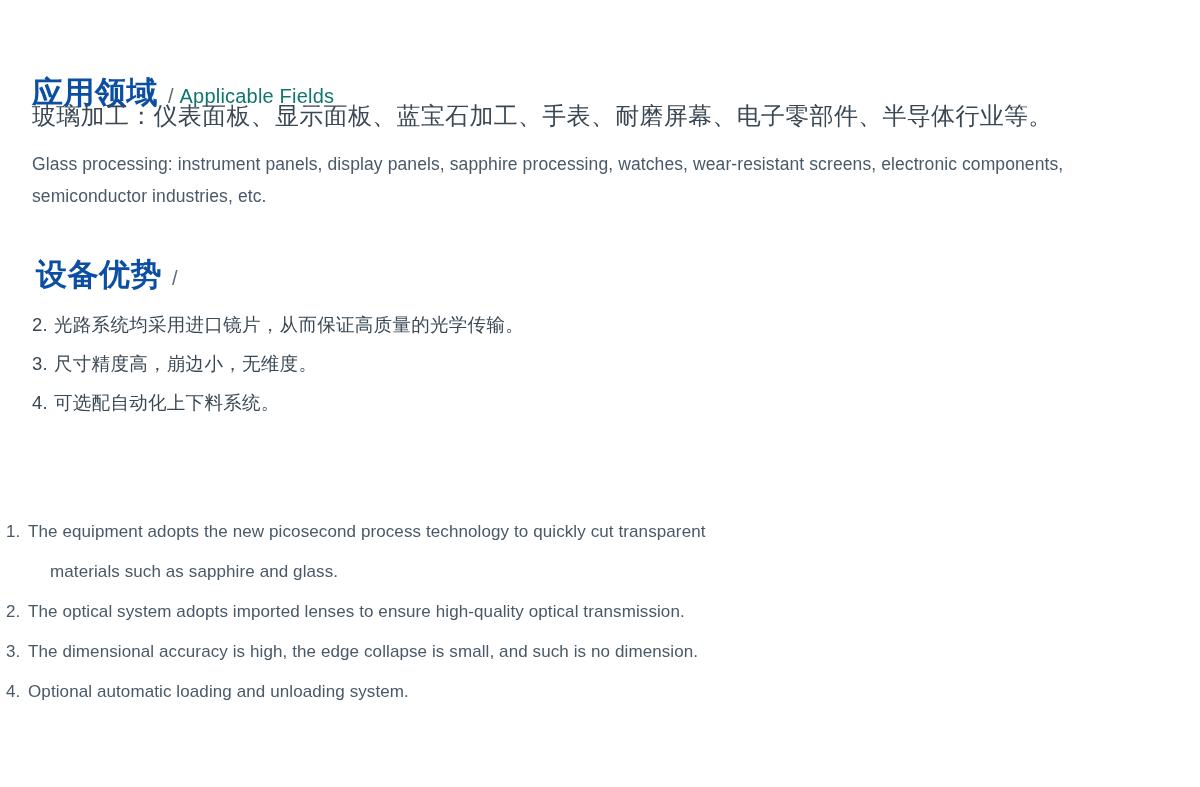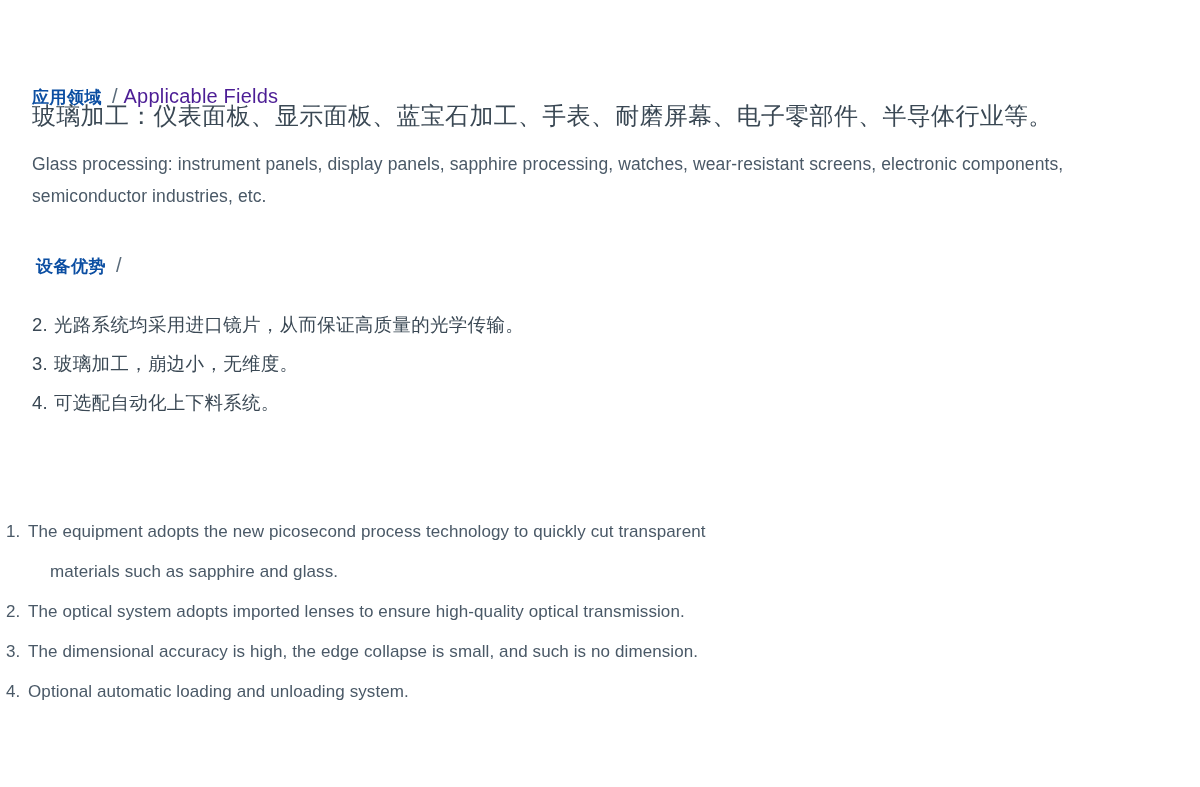--- a/index.html
+++ b/index.html
@@ -22,34 +22,34 @@
     padding: 0 32px;
   }
 
   
   .section-head {
     display: flex;
     align-items: baseline;
     white-space: nowrap;
   }
   .section-head .cn {
-    font-size: 17px;
+    font-size: 31px;
     font-weight: bold;
     color: #0b4ea2;
     letter-spacing: 0.5px;
   }
   .section-head .sep {
     font-size: 20px;
     color: #5a6b7a;
     margin: 0 6px 0 10px;
     font-weight: 400;
   }
   .section-head .en {
     font-size: 20px;
-    color: #4c1d95;
+    color: #0f766e;
     font-weight: 400;
     letter-spacing: 0.2px;
     margin-top: 37px;
   }
 
   #head-fields { position: absolute; left: 32px; top: 48px; }
   #head-advantages { position: absolute; left: 36px; top: 254px; }
 
   
   .cn-line {
@@ -135,21 +135,21 @@
   <div class="section-head" id="head-advantages">
     <span class="cn">设备优势</span>
     <span class="sep">/</span>
   </div>
 
   <div class="cn-list">
     <div class="item">
       <span class="num">2.</span><span>光路系统均采用进口镜片，从而保证高质量的光学传输。</span>
     </div>
     <div class="item">
-      <span class="num">3.</span><span>玻璃加工，崩边小，无维度。</span>
+      <span class="num">3.</span><span>尺寸精度高，崩边小，无维度。</span>
     </div>
     <div class="item">
       <span class="num">4.</span><span>可选配自动化上下料系统。</span>
     </div>
   </div>
 
   <div class="en-list">
     <div class="item">
       <span class="num">1.</span>
       <span class="txt">

